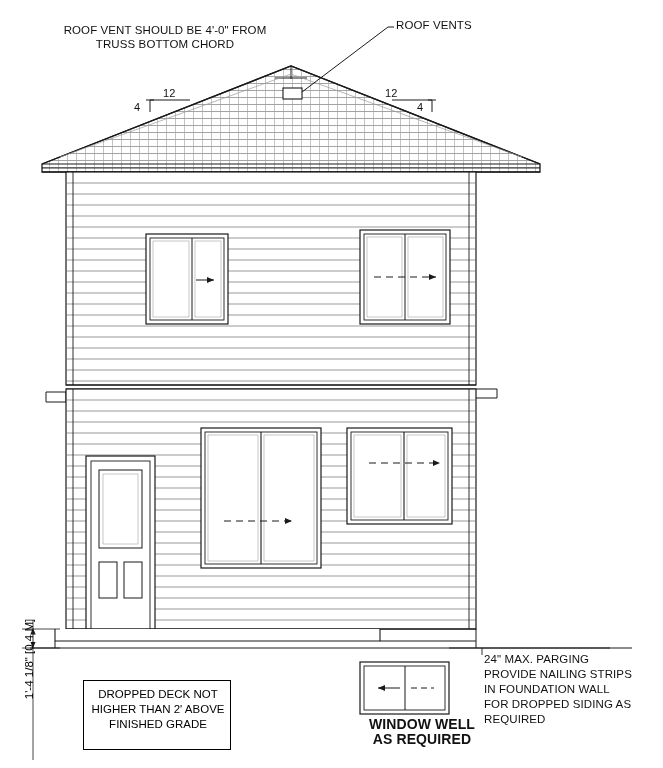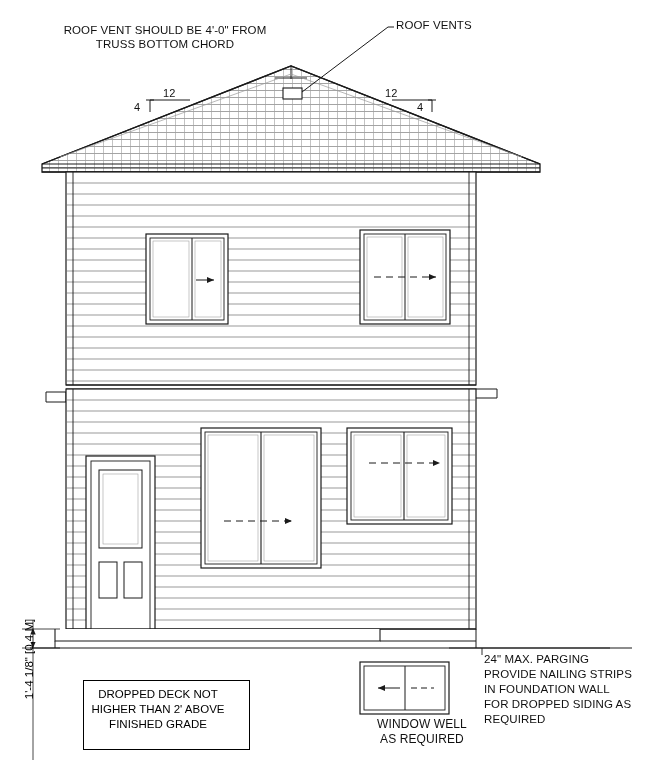--- a/index.html
+++ b/index.html
@@ -60,41 +60,42 @@
     transform: rotate(-90deg);
     transform-origin: 55px 11px;
     text-align: center;
     white-space: nowrap;
   }
   
   #box-deck {
     position: absolute;
     left: 83px;
     top: 680px;
-    width: 167px;
+    width: 148px;
     height: 70px;
     border: 1px solid #000;
     box-sizing: border-box;
   }
   #box-deck .txt {
     position: absolute;
     left: 0; top: 6px;
     width: 148px;
     text-align: center;
     font-size: 11.5px;
     line-height: 15px;
   }
   
   #note-windowwell {
     left: 363px;
     top: 717px;
     width: 118px;
     text-align: center;
-    font-size: 12px;
+    font-size: 14px;
     line-height: 15px;
+    font-weight: bold;
   }
   
   #note-parging {
     left: 484px;
     top: 652px;
     width: 176px;
     text-align: left;
     font-size: 11.5px;
     line-height: 15px;
   }

